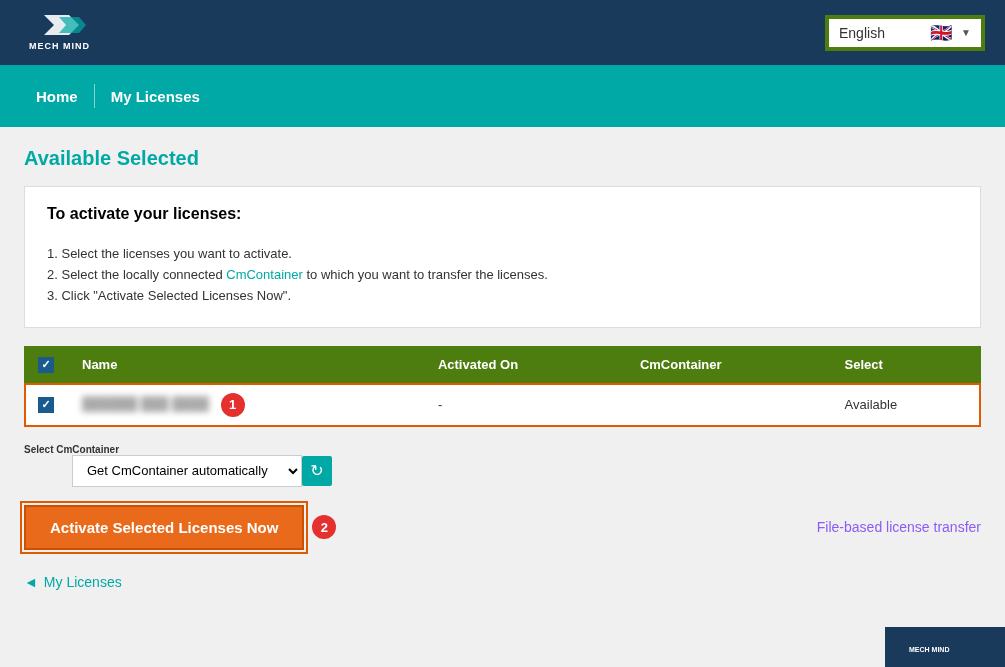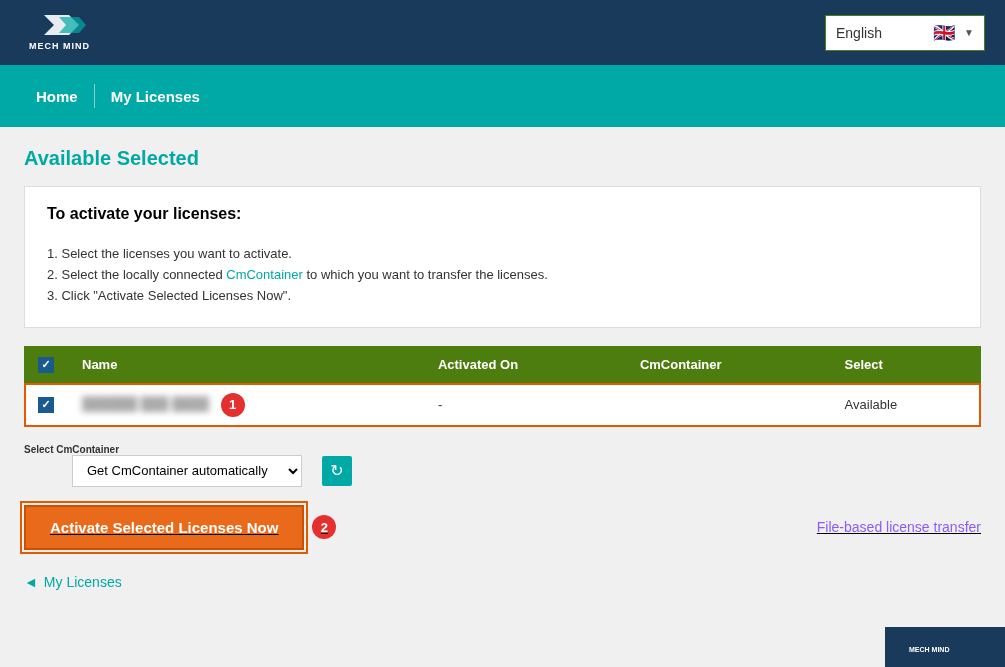--- a/index.html
+++ b/index.html
@@ -23,21 +23,21 @@
       padding: 4px;
     }
     .logo-icon {
       width: 90px;
       height: 48px;
     }
     .lang-selector {
       display: flex;
       align-items: center;
       background: white;
-      border: 1px solid #4d7c0f;
+      border: 4px solid #4d7c0f;
       padding: 4px 10px;
       cursor: pointer;
       gap: 8px;
       min-width: 160px;
       height: 36px;
       justify-content: space-between;
     }
     .lang-text {
       flex: 1;
       font-size: 14px;
@@ -193,21 +193,21 @@
     
     .section-label {
       font-weight: bold;
       font-size: 10px;
       margin-bottom: 0;
       color: #333;
     }
     .cm-container-row {
       display: flex;
       align-items: center;
-      gap: 20px;
+      gap: 0;
       margin-bottom: 18px;
       padding-left: 48px;
     }
     .cm-select {
       border: 1px solid #ccc;
       padding: 5px 10px;
       font-size: 13px;
       background: white;
       cursor: pointer;
       min-width: 230px;
@@ -226,21 +226,20 @@
       font-size: 16px;
       border-radius: 2px;
     }
 
     
     .action-row {
       display: flex;
       align-items: center;
       justify-content: space-between;
       margin-bottom: 24px;
-      text-decoration: underline;
     }
     .activate-btn-wrapper {
       display: flex;
       align-items: center;
     }
     .activate-btn {
       background: #e86a1a;
       color: white;
       border: 2px solid #c85000;
       padding: 12px 24px;

